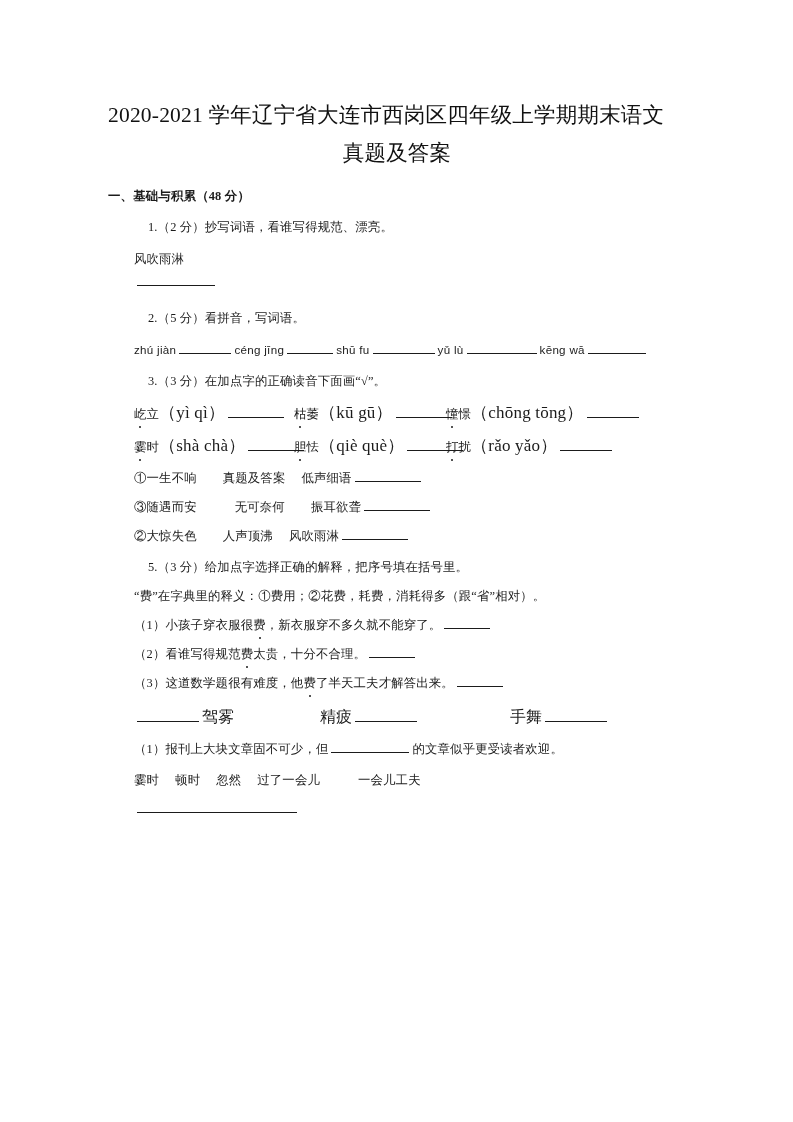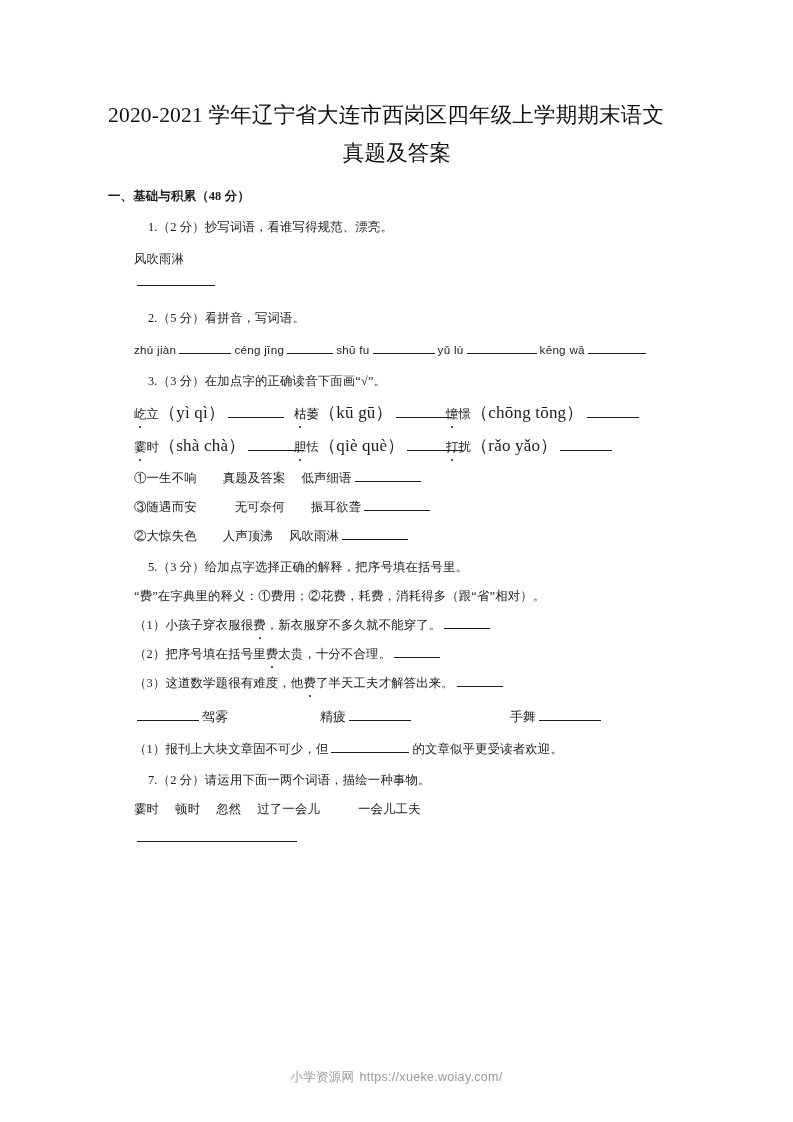--- a/index.html
+++ b/index.html
@@ -131,21 +131,21 @@
   .gap-s  { display: inline-block; width: 16px; }
   .gap-m  { display: inline-block; width: 26px; }
   .gap-l  { display: inline-block; width: 38px; }
 
   .cell-w1 { display: inline-block; width: 150px; }
   .cell-w2 { display: inline-block; width: 152px; margin-left: 10px; }
 
   
   .idiom-row {
     margin-top: 14px;
-    font-size: 13px;
+    font-size: 16px;
     line-height: 20px;
     white-space: nowrap;
   }
   .idiom-cellA { display: inline-block; width: 186px; }
   .idiom-cellB { display: inline-block; width: 190px; }
   .idiom-cellC { display: inline-block; }
 
   
   .footer {
     position: absolute;
@@ -208,43 +208,39 @@
       </div>
     </div>
 
     <div class="q">
       <div class="q-stem">5.（3 分）给加点字选择正确的解释，把序号填在括号里。</div>
       <div class="q-body">
         <div class="q-line tight">“费”在字典里的释义：①费用；②花费，耗费，消耗得多（跟“省”相对）。</div>
 
         <div class="q-line tight"><span>（1）</span><span>小孩子穿衣服很</span><span class="dotchar">费</span><span>，新衣服穿不多久就不能穿了。</span><span class="blank w46"></span></div>
 
-        <div class="q-line tight"><span>（2）</span><span>把序号填在括号里</span><span class="dotchar">费</span><span>太贵，十分不合理。</span><span class="blank w46"></span></div>
+        <div class="q-line tight"><span>（2）</span><span>看谁写得规范</span><span class="dotchar">费</span><span>太贵，十分不合理。</span><span class="blank w46"></span></div>
 
         <div class="q-line tight"><span>（3）</span><span>这道数学题很有难度，他</span><span class="dotchar">费</span><span>了半天工夫才解答出来。</span><span class="blank w46"></span></div>
       </div>
     </div>
 
     <div class="q">
       <div class="q-body">
         <div class="idiom-row"><span class="idiom-cellA"><span class="blank w62"></span><span>驾雾</span></span><span class="idiom-cellB"><span>精疲</span><span class="blank w62"></span></span><span class="idiom-cellC"><span>手舞</span><span class="blank w62"></span></span></div>
 
 
         <div class="q-line"><span>（1）</span><span>报刊上大块文章固不可少，但</span><span class="blank w78"></span><span>的文章似乎更受读者欢迎。</span></div>
 
       </div>
     </div>
 
     <div class="q">
-      <div class="q-stem">7.（2 分）请运用下面一两个词语，描绘一种事物。</div>
       <div class="q-body">
         <div class="q-line tight"><span>霎时</span><span class="gap-s"></span><span>顿时</span><span class="gap-s"></span><span>忽然</span><span class="gap-s"></span><span>过了一会儿</span><span class="gap-l"></span><span>一会儿工夫</span></div>
       </div>
       <div style="height:22px"></div>
       <div class="standalone-rule rule-160"></div>
     </div>
 
   </div>
 
-  <div class="footer">
-    <span class="site">小学资源网</span><span>https://xueke.woiay.com/</span>
-  </div>
 </div>
 
 </body></html>

